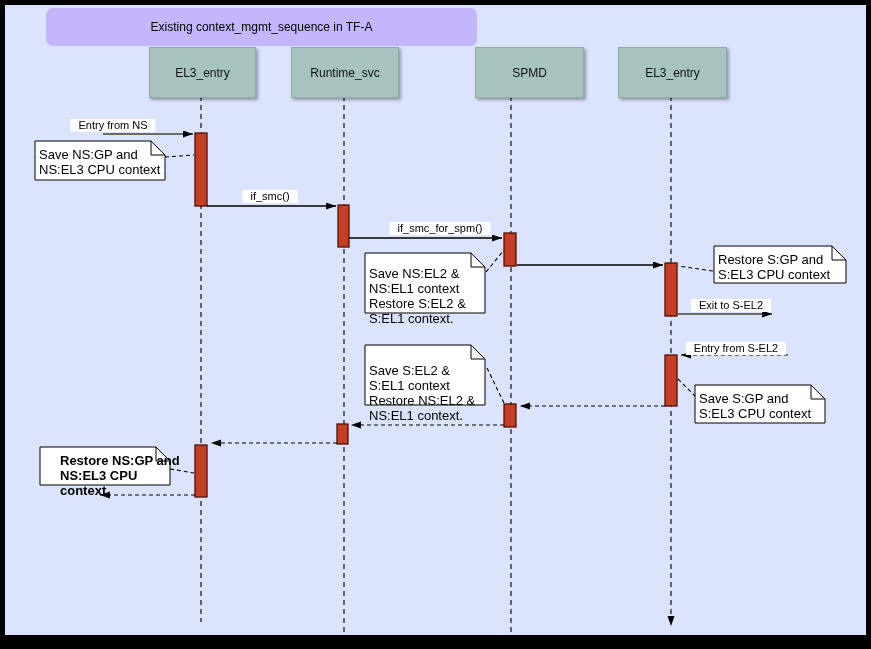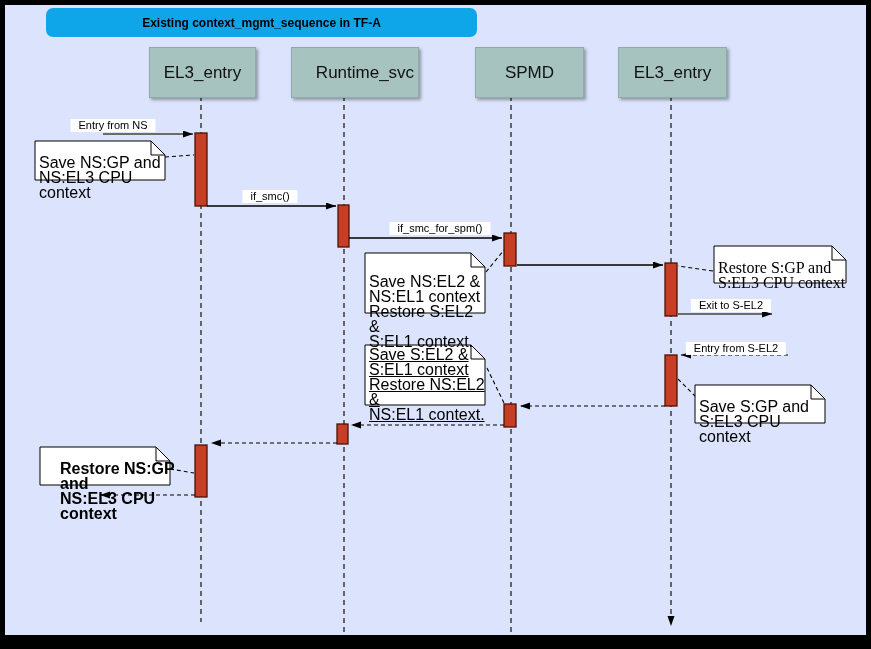--- a/index.html
+++ b/index.html
@@ -1,43 +1,43 @@
 <!DOCTYPE html>
 <html><head>
 <meta charset="utf-8">
 <style>
   html,body{margin:0;padding:0;}
   body{font-family:"Liberation Sans","DejaVu Sans",sans-serif;}
   #frame{position:relative;width:871px;height:649px;background:#000;overflow:hidden;}
   #canvas{position:absolute;left:5px;top:5px;width:861px;height:630px;background:#dbe4fc;}
   #overlay{position:absolute;left:0;top:0;width:871px;height:649px;pointer-events:none;}
   .abs{position:absolute;}
-  #title{left:46px;top:8px;width:431px;height:29px;background:#0ea5e9;border-radius:7px;
+  #title{left:46px;top:8px;width:431px;height:38px;background:#c4b5fd;border-radius:7px;
          display:flex;align-items:center;justify-content:center;
-         font-size:12px;font-weight:bold;color:#000;}
+         font-size:12px;font-weight:normal;color:#000;}
   .hdr{top:47px;height:49px;background:#a6c3bf;border:1px solid #90aba7;
        box-shadow:2px 2px 3px rgba(0,0,0,0.35);
        display:flex;align-items:center;justify-content:center;
-       font-size:17px;color:#111;}
+       font-size:12px;color:#111;}
   #hdr1{left:149px;width:105px;}
-  #hdr2{left:291px;width:106px;padding-left:20px;}
+  #hdr2{left:291px;width:106px;}
   #hdr3{left:458px;width:107px;margin-left:17px;}
   #hdr4{left:618px;width:107px;}
   .msg-label{transform:translateX(-50%);background:#ffffff;padding:0 8px;
              font-size:11px;color:#000;white-space:nowrap;line-height:13px;}
   #ml1{left:113px;top:119px;}
   #ml2{left:270px;top:190px;}
   #ml3{left:427px;top:222px;margin-left:13px;}
   #ml4{left:731px;top:299px;}
   #ml5{left:736px;top:342px;}
-  .note-text{font-size:16px;line-height:15px;color:#000;white-space:pre-line;padding:13px 3px;}
+  .note-text{font-size:13px;line-height:15px;color:#000;white-space:pre-line;padding:5px 3px;}
   #nt1{left:36px;top:142px;width:126px;}
   #nt2{left:366px;top:254px;width:116px;margin-top:7px;}
-  #nt3{left:366px;top:334px;width:116px;text-decoration:underline;}
-  #nt4{left:715px;top:247px;width:128px;font-family:Liberation Serif, serif;}
+  #nt3{left:366px;top:358px;width:116px;}
+  #nt4{left:715px;top:247px;width:128px;}
   #nt5{left:696px;top:386px;width:126px;}
   #nt6{left:57px;top:448px;width:126px;font-weight:bold;}
   .lifeline{stroke:#454545;stroke-width:1.6;stroke-dasharray:5 4;fill:none;}
   .activation{fill:#c63e26;stroke:#4d1205;stroke-width:1.3;}
   .msg-solid{stroke:#000;stroke-width:1.3;fill:none;}
   .msg-gray{stroke:#6b6b6b;stroke-width:1.8;fill:none;}
   .msg-dashed{stroke:#000;stroke-width:1.2;stroke-dasharray:4 3;fill:none;}
   .note-shape{fill:#ffffff;stroke:#000;stroke-width:1;}
   .note-conn{stroke:#000;stroke-width:1.1;stroke-dasharray:4 3;fill:none;}
 </style>

